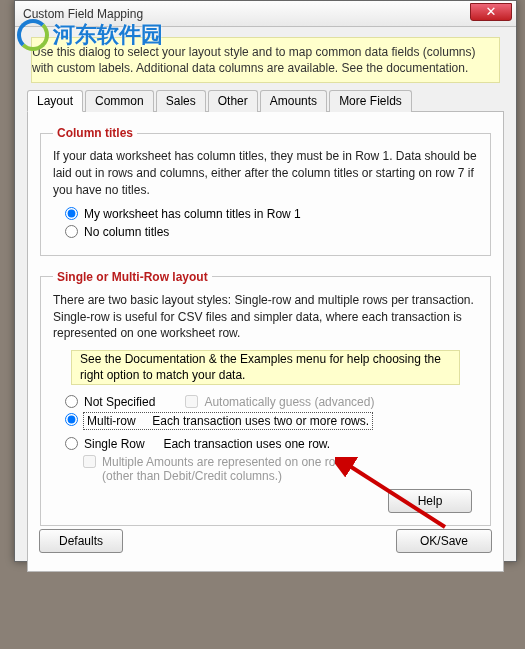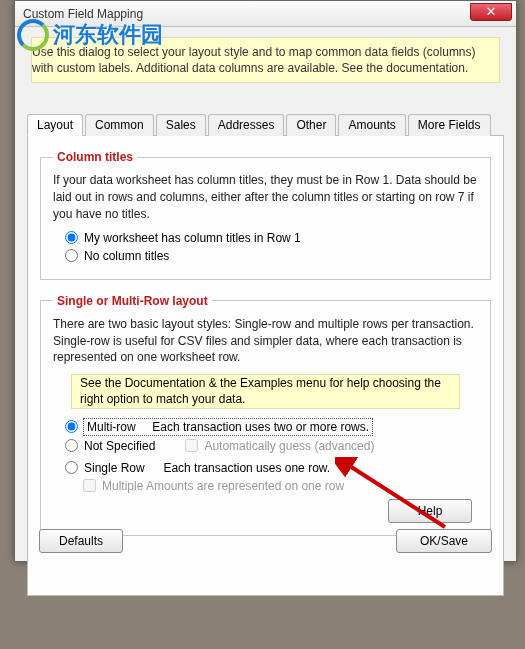--- a/index.html
+++ b/index.html
@@ -74,21 +74,20 @@
   .tab {
     padding: 3px 9px;
     border: 1px solid #bbb;
     border-bottom: none;
     background: #f0f0f0;
     margin-right: 2px;
     cursor: pointer;
     position: relative;
     top: 1px;
     border-radius: 3px 3px 0 0;
-    margin-top: 24px;
   }
   .tab.active {
     background: #fdfdfd;
     border-bottom: 1px solid #fdfdfd;
     top: 1px;
   }
   .tab-panel {
     margin: 0 12px 10px 12px;
     background: #fdfdfd;
     border: 1px solid #bbb;
@@ -97,21 +96,21 @@
     height: 460px;
   }
   fieldset {
     border: 1px solid #c8c8c8;
     margin: 4px 0 14px 0;
     padding: 6px 12px 12px 12px;
   }
   legend { color: #b91c1c; font-weight: bold; padding: 0 4px; }
   .desc { color: #222; line-height: 1.4; margin: 2px 0 8px 0; }
   .radio-row, .check-row {
-    display: flex; align-items: center;
+    display: flex; align-items: flex-start;
     margin: 4px 0 4px 12px;
     gap: 6px;
   }
   .radio-row input, .check-row input { margin: 0; }
   .sub { margin-left: 30px; }
   .disabled { color: #9a9a9a; }
   .yellow-note {
     background: #ffffcc;
     border: 1px solid #e0e0a0;
     padding: 0 8px;
@@ -155,21 +154,20 @@
     <span class="circ"></span>
     <span>河东软件园</span>
   </div>
 
   <div class="intro">Use this dialog to select your layout style and to map common data fields (columns) with custom labels. Additional data columns are available. See the documentation.</div>
 
   <div class="tabs">
     <div class="tab active">Layout</div>
     <div class="tab">Common</div>
     <div class="tab">Sales</div>
-    <div class="tab">Addresses</div>
     <div class="tab">Other</div>
     <div class="tab">Amounts</div>
     <div class="tab">More Fields</div>
   </div>
 
   <div class="tab-panel">
 
     <fieldset>
       <legend>Column titles</legend>
       <div class="desc">If your data worksheet has column titles, they must be in Row 1. Data should be laid out in rows and columns, either after the column titles or starting on row 7 if you have no titles.</div>
@@ -183,48 +181,49 @@
       </label>
     </fieldset>
 
     <fieldset>
       <legend>Single or Multi-Row layout</legend>
       <div class="desc">There are two basic layout styles: Single-row and multiple rows per transaction. Single-row is useful for CSV files and simpler data, where each transaction is represented on one worksheet row.</div>
 
       <div class="yellow-note">See the Documentation &amp; the Examples menu for help choosing the right option to match your data.</div>
 
       <div class="radio-row">
+        <input type="radio" name="rl" style="">
+        <span>Not Specified</span>
+        <span class="gap"></span>
+        <input type="checkbox" disabled="" style="">
+        <span class="disabled">Automatically guess (advanced)</span>
+      </div>
+
+      <div class="radio-row">
         <input type="radio" name="rl" checked="" style="">
         <span class="dotted">
           <span>Multi-row</span>
           &nbsp;&nbsp;&nbsp;
           <span>Each transaction uses two or more rows.</span>
         </span>
       </div>
 
-      <div class="radio-row">
-        <input type="radio" name="rl" style="">
-        <span>Not Specified</span>
-        <span class="gap"></span>
-        <input type="checkbox" disabled="" style="">
-        <span class="disabled">Automatically guess (advanced)</span>
-      </div>
-
 
       <div class="radio-row" style="margin-top:8px;">
         <input type="radio" name="rl" style="">
         <span>Single Row</span>
         &nbsp;&nbsp;
         <span>Each transaction uses one row.</span>
       </div>
 
       <div class="check-row sub disabled">
         <input type="checkbox" disabled="" style="">
         <span>
           <span>Multiple Amounts are represented on one row</span><br>
+          <span>(other than Debit/Credit columns.)</span>
         </span>
       </div>
 
       <div class="help-wrap">
         <button class="btn">Help</button>
       </div>
     </fieldset>
 
   </div>
 

